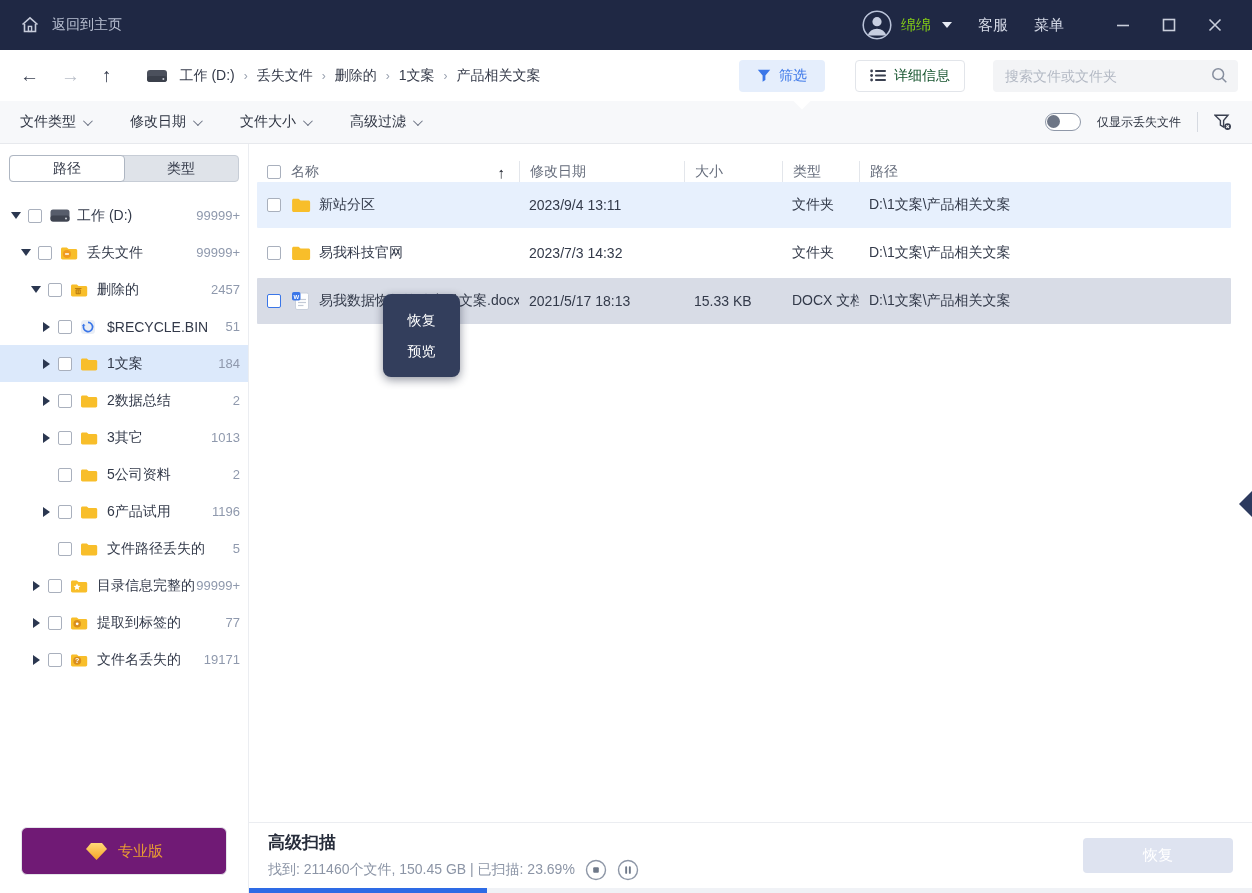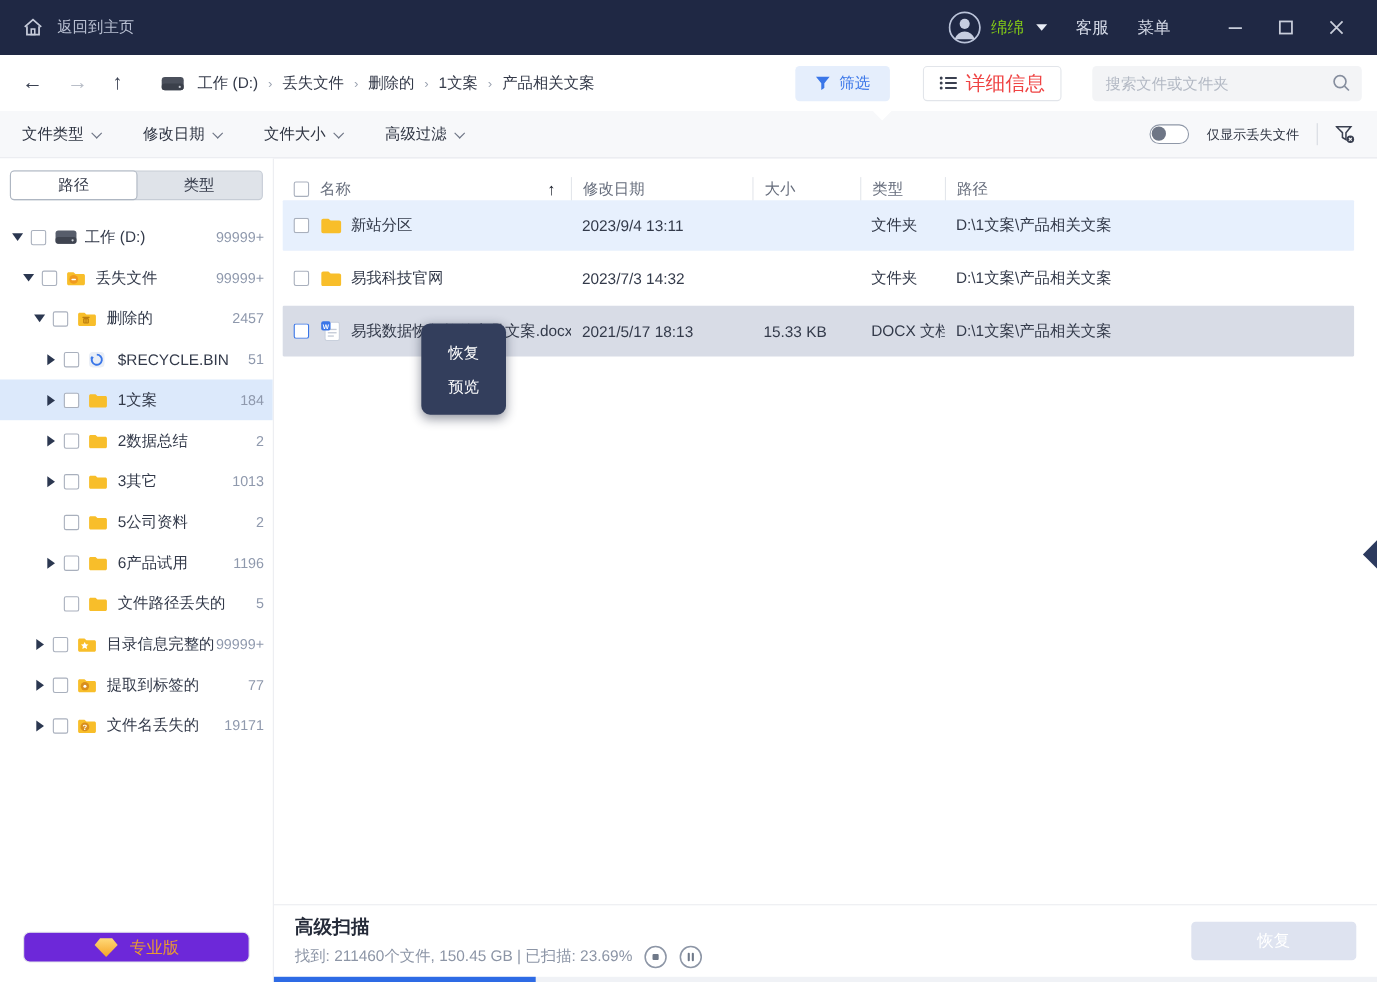--- a/index.html
+++ b/index.html
@@ -24,21 +24,21 @@
   .nav-arrows { display:flex; align-items:center; gap:22px; font-size:19px; }
   .nav-arrow { color:#3A4152; }
   .nav-arrow.disabled { color:#B9BEC8; }
   .crumbs { display:flex; align-items:center; gap:9px; margin-left:34px; }
   .crumb { font-size:14px; color:#343A49; }
   .crumb-sep { color:#9AA2B0; font-size:12px; }
   .toolbar-spacer { flex:1; }
   .btn-filter { display:flex; align-items:center; gap:8px; background:#E5EEFC; border-radius:4px; height:32px; padding:0 18px; margin-right:30px; }
   .btn-filter span { color:#3A76E8; font-size:14px; }
   .btn-details { display:flex; align-items:center; gap:8px; background:#fff; border:1px solid #E2E5EA; border-radius:4px; height:32px; padding:0 14px; margin-right:28px; }
-  .btn-details span { color:#ef4444; font-size:18px; }
+  .btn-details span { color:#14532d; font-size:14px; }
   .searchbox { width:245px; height:32px; background:#F3F4F6; border-radius:4px; display:flex; align-items:center; padding:0 10px 0 12px; }
   .searchbox input { flex:1; border:none; outline:none; background:transparent; font-size:14px; color:#343A49; font-family:inherit; }
   .searchbox input::placeholder { color:#B3B9C4; }
 
   
   .filterbar { position:relative; height:43px; background:#F7F8FA; border-bottom:1px solid #E7E9ED; display:flex; align-items:center; padding:0 20px; flex:0 0 auto;font-family:Liberation Mono, monospace; }
   .notch { position:absolute; top:-6px; left:796px; width:12px; height:12px; background:#fff; transform:rotate(45deg); }
   .fdrop { display:flex; align-items:center; gap:7px; margin-right:40px; }
   .fdrop span { font-size:14px; color:#2E3442; }
   .chev { display:inline-block; width:7px; height:7px; border-right:1.5px solid #6E7585; border-bottom:1.5px solid #6E7585; transform:rotate(45deg) translateY(-2px); }
@@ -63,21 +63,21 @@
   .tree-item.lvl2 { padding-left:30px; } .tree-item.lvl3 { padding-left:40px; }
   .expander { width:12px; margin-right:6px; display:flex; align-items:center; justify-content:center; }
   .expander.down::before { content:""; border-left:5px solid transparent; border-right:5px solid transparent; border-top:7px solid #2B3750; }
   .expander.right::before { content:""; border-top:5px solid transparent; border-bottom:5px solid transparent; border-left:7px solid #2B3750; }
   .cb { width:14px; height:14px; border:1px solid #A9B0BD; border-radius:2px; background:#fff; flex:0 0 auto; }
   .cb.blue { border-color:#3A76E8; }
   .tree-icon { width:20px; height:16px; margin:0 7px 0 8px; display:flex; align-items:center; }
   .tree-label { flex:1; font-size:14px; color:#333A4A; white-space:nowrap; overflow:hidden; }
   .tree-count { font-size:13px; color:#8F99AD; }
   .pro-wrap { padding:14px 21px 18px 21px; }
-  .pro-btn { height:28px; border:1px solid #E4E6EA; border-radius:6px; background:#6d28d9; display:flex; align-items:center; justify-content:center; gap:10px; }
+  .pro-btn { height:48px; border:1px solid #E4E6EA; border-radius:6px; background:#701a75; display:flex; align-items:center; justify-content:center; gap:10px; }
   .pro-btn span { color:#E79A33; font-size:15px; }
 
   
   .main { flex:1; position:relative; display:flex; flex-direction:column; min-width:0; }
   .grid { display:grid; grid-template-columns:34px 228px 165px 98px 77px 1fr; align-items:center; }
   .thead { height:38px; padding:0 21px 0 8px; flex:0 0 auto; }
   .th { font-size:14px; color:#666D7C; height:22px; display:flex; align-items:center; padding-left:10px;margin-top:17px; }
   .th.bordered { border-left:1px solid #E3E6EB; }
   .th-name { display:flex; justify-content:space-between; align-items:center; padding-right:14px; padding-left:0; }
   .sort-arrow { color:#161B26; font-size:15px; font-weight:bold; }

